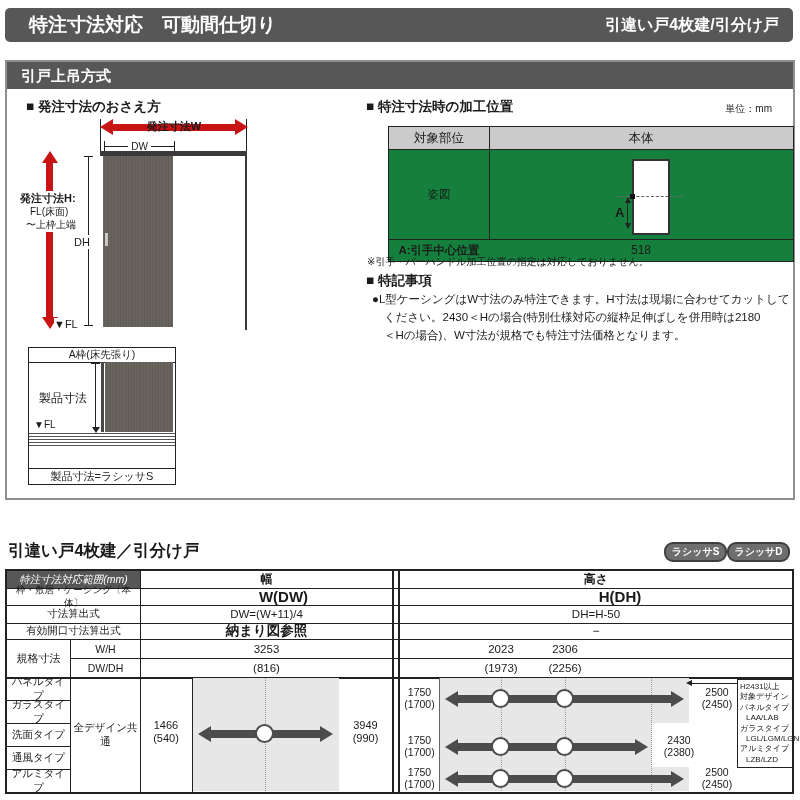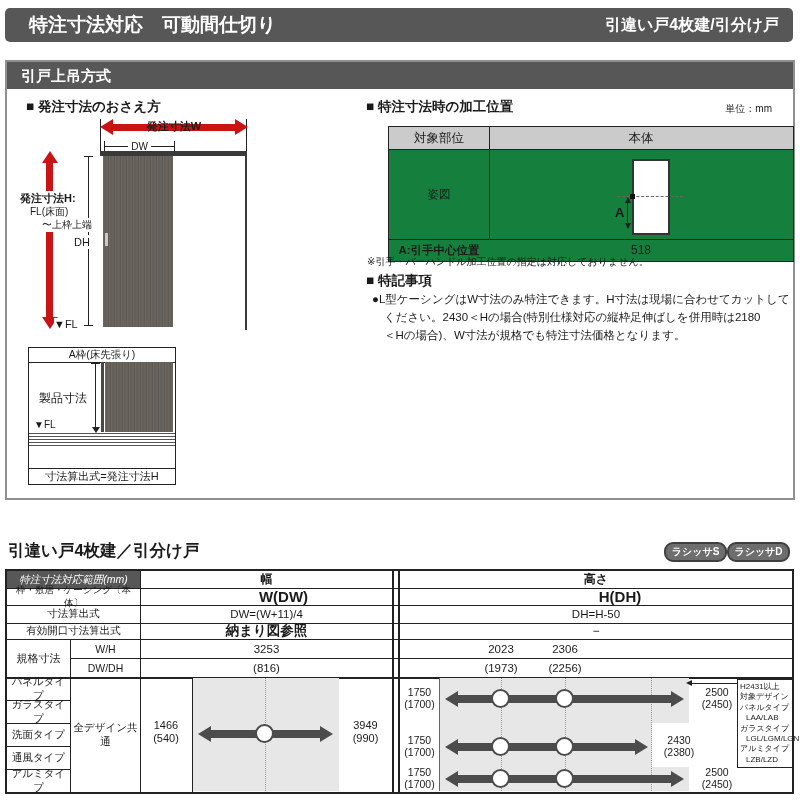--- a/index.html
+++ b/index.html
@@ -72,34 +72,34 @@
   <div class="line" style="left:88px;top:156px;width:1px;height:170px;"></div>
   <div class="line" style="left:84px;top:156px;width:9px;height:1px;"></div>
   <div class="line" style="left:84px;top:325px;width:9px;height:1px;"></div>
   <div class="t" style="left:72px;top:236px;font-size:11px;">
     <span style="background:#fff;padding:1px 2px;">DH</span>
   </div>
 
   <div class="rv" style="left:46px;top:163px;height:154px;"></div>
   <div class="t b" style="left:20px;top:191px;font-size:11px;background:#fff;">発注寸法H:</div>
   <div class="t" style="left:30px;top:205px;font-size:10px;background:#fff;">FL(床面)</div>
-  <div class="t" style="left:42px;top:218px;font-size:10px;background:#fff;">〜上枠上端</div>
+  <div class="t" style="left:26px;top:218px;font-size:10px;background:#fff;">〜上枠上端</div>
   <div class="t" style="left:54px;top:318px;font-size:11px;background:#fff;">▼FL</div>
 
   <div style="position:absolute;left:28px;top:347px;width:146px;height:136px;border:1.5px solid #222;background:#fff;">
     <div class="cc" style="position:absolute;left:0;top:0;width:100%;height:14px;border-bottom:1px solid #222;font-size:10.5px;">A枠(床先張り)</div>
     <div style="position:absolute;left:72px;top:14px;width:3px;height:70px;background:#4a4744;"></div>
     <div class="wood" style="left:76px;top:14px;width:68px;height:70px;"></div>
     <div class="line" style="left:66px;top:15px;width:1px;height:66px;"></div>
     <div class="line" style="left:62px;top:15px;width:9px;height:1px;"></div>
     <div style="position:absolute;left:63px;top:79px;width:0;height:0;border:4px solid transparent;border-bottom:0;border-top:6px solid #222;"></div>
     <div class="t" style="left:10px;top:42px;font-size:12px;background:#fff;">製品寸法</div>
     <div class="t" style="left:5px;top:71px;font-size:10px;background:#fff;">▼FL</div>
     <div class="floor" style="left:0;top:85px;width:146px;height:13px;"></div>
-    <div class="cc" style="position:absolute;left:0;bottom:0;width:100%;height:15px;border-top:1px solid #222;font-size:11px;">寸法算出式=発注寸法H</div>
+    <div class="cc" style="position:absolute;left:0;bottom:0;width:100%;height:15px;border-top:1px solid #222;font-size:11px;">製品寸法=ラシッサS</div>
   </div>
 
   <div class="t b" style="left:366px;top:98px;font-size:13.5px;">■ 特注寸法時の加工位置</div>
   <div class="t" style="left:700px;top:102px;width:72px;text-align:right;font-size:10px;">単位：mm</div>
 
   <div style="position:absolute;left:388px;top:118px;width:404px;height:134px;border:1.5px solid #222;background:#15803d;margin-top:8px;">
 
     <div style="position:absolute;left:0;top:0;width:100%;height:22px;background:#cbcbcb;border-bottom:1px solid #222;"></div>
     <div class="cc" style="position:absolute;left:0;top:0;width:100px;height:22px;font-size:12.5px;">対象部位</div>
     <div class="cc" style="position:absolute;left:100px;top:0;width:304px;height:22px;font-size:12.5px;">本体</div>

